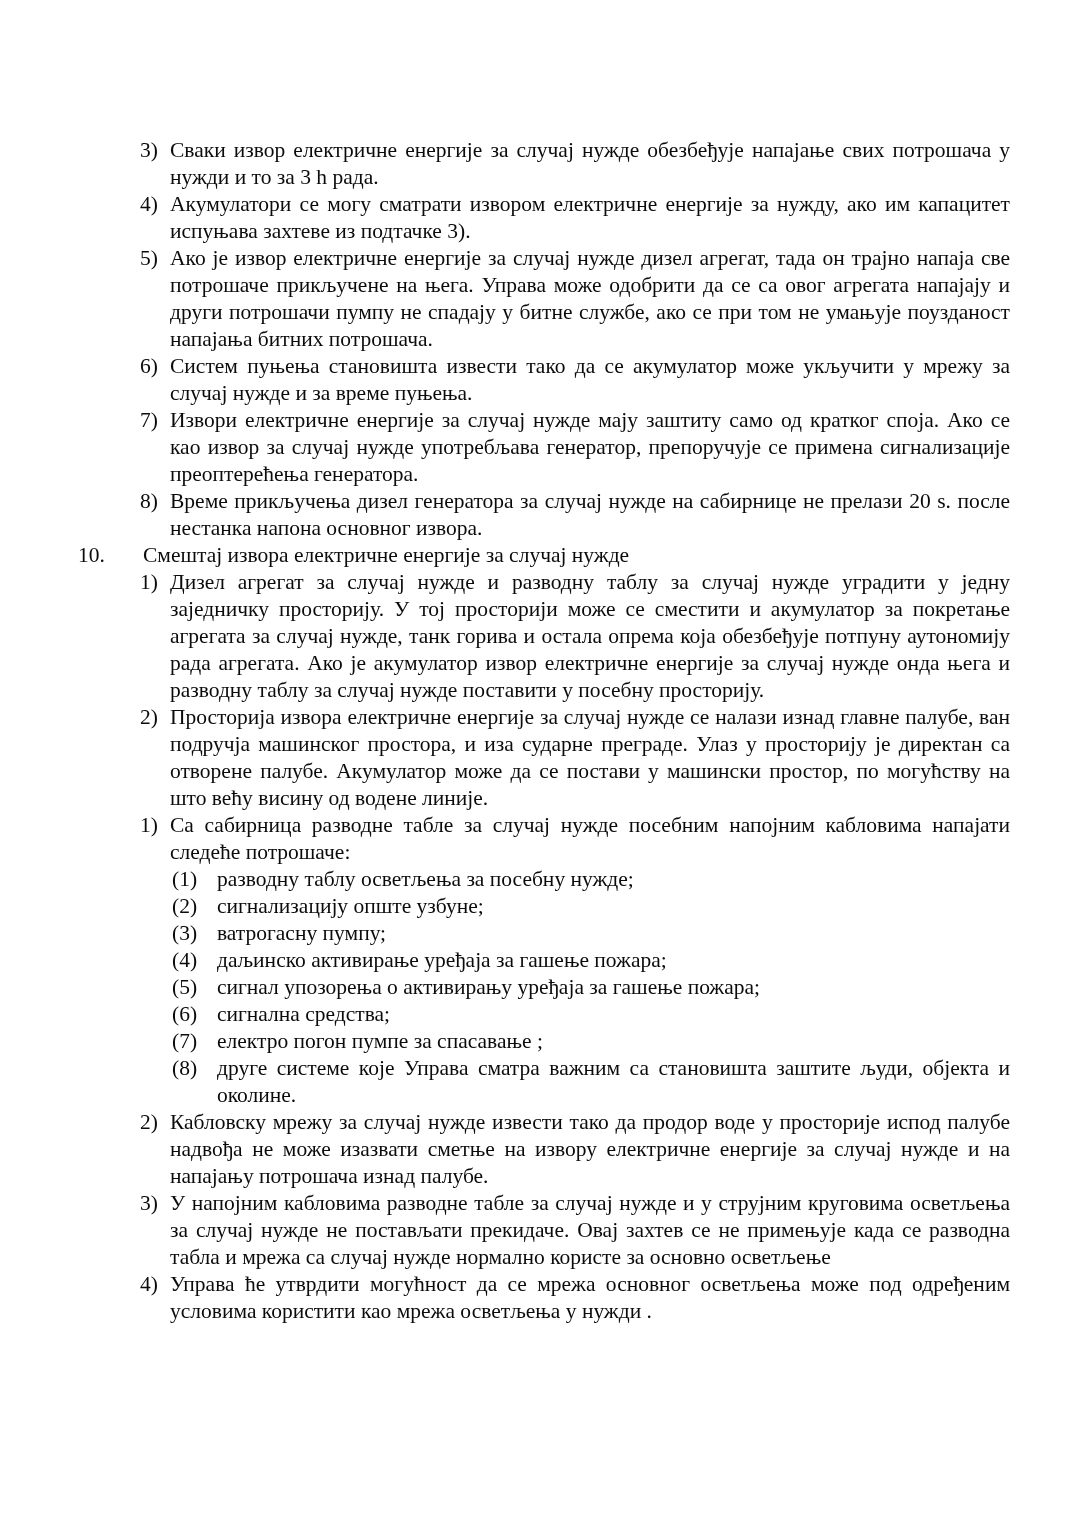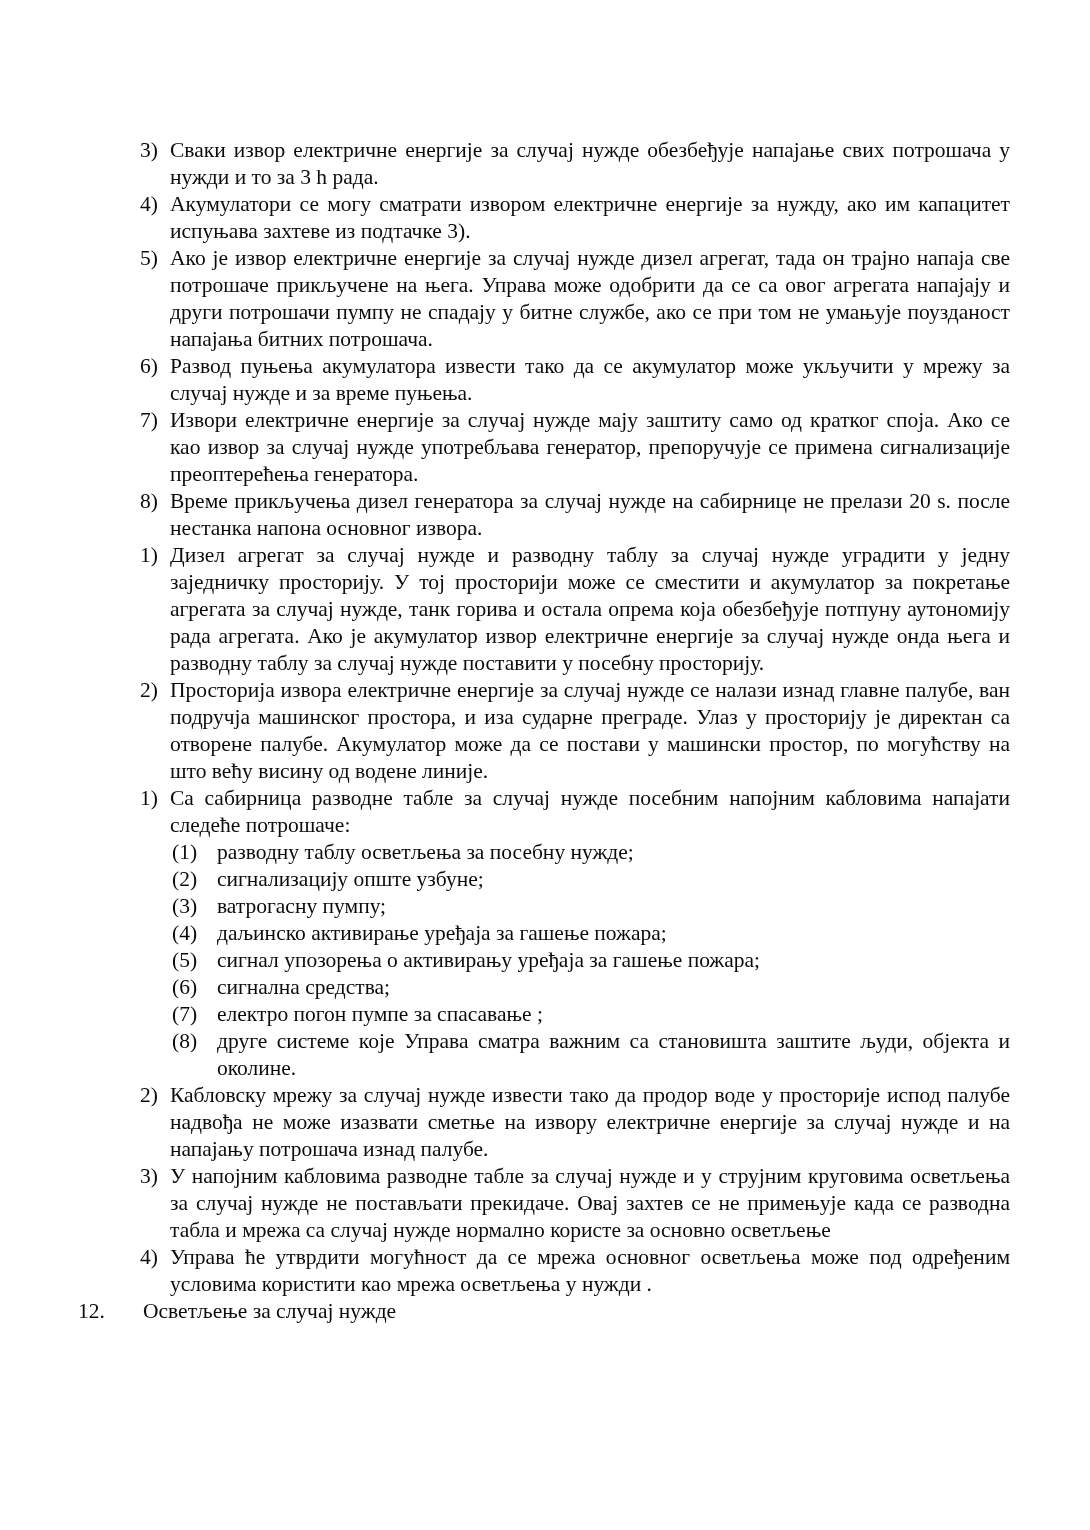--- a/index.html
+++ b/index.html
@@ -61,33 +61,37 @@
     <div class="txt">Акумулатори се могу сматрати извором електричне енергије за нужду, ако им капацитет испуњава захтеве из подтачке 3).</div>
   </div>
 
   <div class="item l2">
     <span class="num">5)</span>
     <div class="txt">Ако је извор електричне енергије за случај нужде дизел агрегат, тада он трајно напаја све потрошаче прикључене на њега. Управа може одобрити да се са овог агрегата напајају и други потрошачи пумпу не спадају у битне службе, ако се при том не умањује поузданост напајања битних потрошача.</div>
   </div>
 
   <div class="item l2">
     <span class="num">6)</span>
-    <div class="txt">Развод пуњења акумулатора извести тако да се акумулатор може укључити у мрежу за случај нужде и за време пуњења.</div>
+    <div class="txt">Систем пуњења становишта извести тако да се акумулатор може укључити у мрежу за случај нужде и за време пуњења.</div>
   </div>
 
   <div class="item l2">
     <span class="num">7)</span>
     <div class="txt">Извори електричне енергије за случај нужде мају заштиту само од кратког споја. Ако се као извор за случај нужде употребљава генератор, препоручује се примена сигнализације преоптерећења генератора.</div>
   </div>
 
   <div class="item l2">
     <span class="num">8)</span>
     <div class="txt">Време прикључења дизел генератора за случај нужде на сабирнице не прелази 20 s. после нестанка напона основног извора.</div>
   </div>
 
+  <div class="item l1">
+    <span class="num">10.</span>
+    <div class="txt">Смештај извора електричне енергије за случај нужде</div>
+  </div>
 
   <div class="item l2">
     <span class="num">1)</span>
     <div class="txt">Дизел агрегат за случај нужде и разводну таблу за случај нужде уградити у једну заједничку просторију. У тој просторији може се сместити и акумулатор за покретање агрегата за случај нужде, танк горива и остала опрема која обезбеђује потпуну аутономију рада агрегата. Ако је акумулатор извор електричне енергије за случај нужде онда њега и разводну таблу за случај нужде поставити у посебну просторију.</div>
   </div>
 
   <div class="item l2">
     <span class="num">2)</span>
     <div class="txt">Просторија извора електричне енергије за случај нужде се налази изнад главне палубе, ван подручја машинског простора, и иза сударне преграде. Улаз у просторију је директан са отворене палубе. Акумулатор може да се постави у машински простор, по могућству на што већу висину од водене линије.</div>
   </div>
@@ -146,18 +150,14 @@
   <div class="item l2">
     <span class="num">3)</span>
     <div class="txt">У напојним кабловима разводне табле за случај нужде и у струјним круговима осветљења за случај нужде не постављати прекидаче. Овај захтев се не примењује када се разводна табла и мрежа са случај нужде нормално користе за основно осветљење</div>
   </div>
 
   <div class="item l2">
     <span class="num">4)</span>
     <div class="txt">Управа ће утврдити могућност да се мрежа основног осветљења може под одређеним условима користити као мрежа осветљења у нужди .</div>
   </div>
 
-  <div class="item l1">
-    <span class="num">12.</span>
-    <div class="txt">Осветљење за случај нужде</div>
-  </div>
 </div>
 </div>
 
 </body></html>

